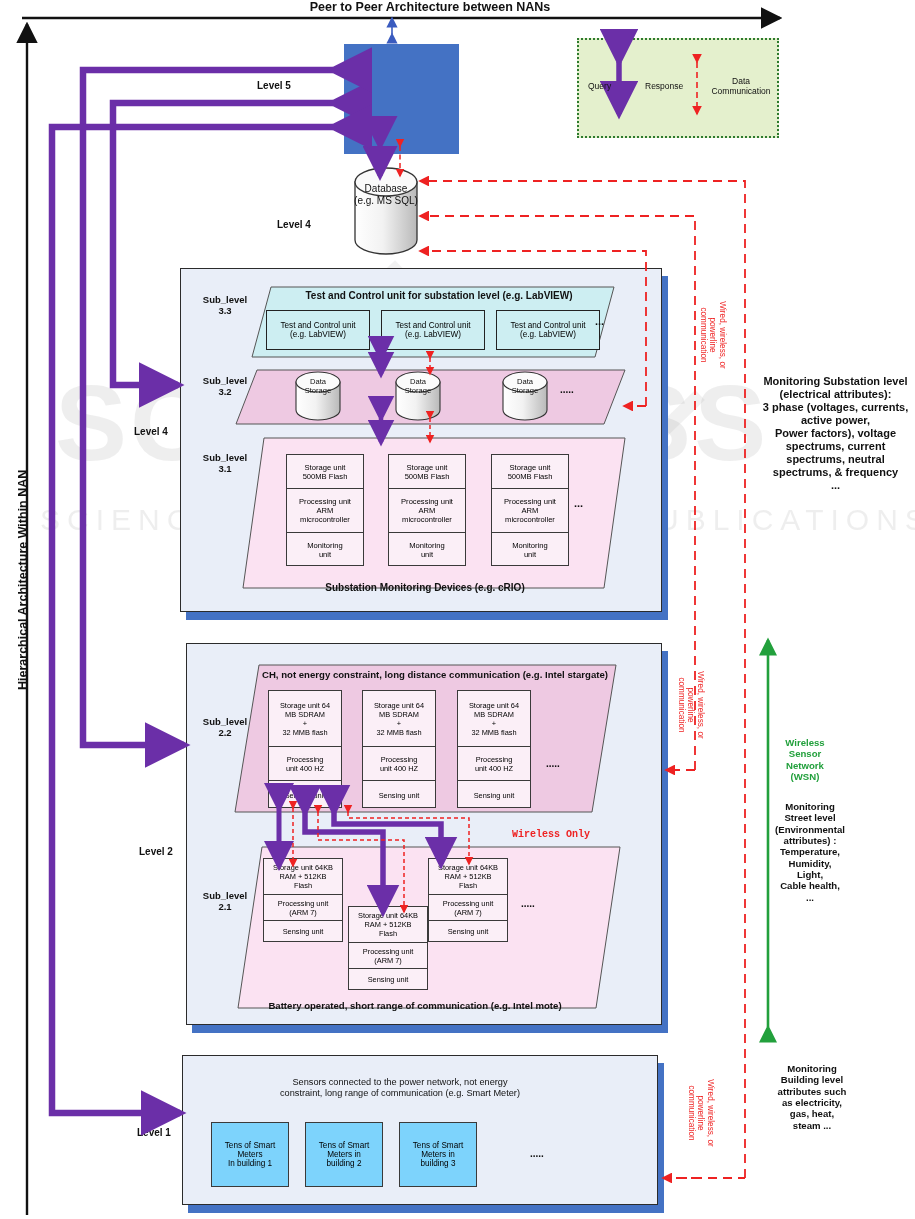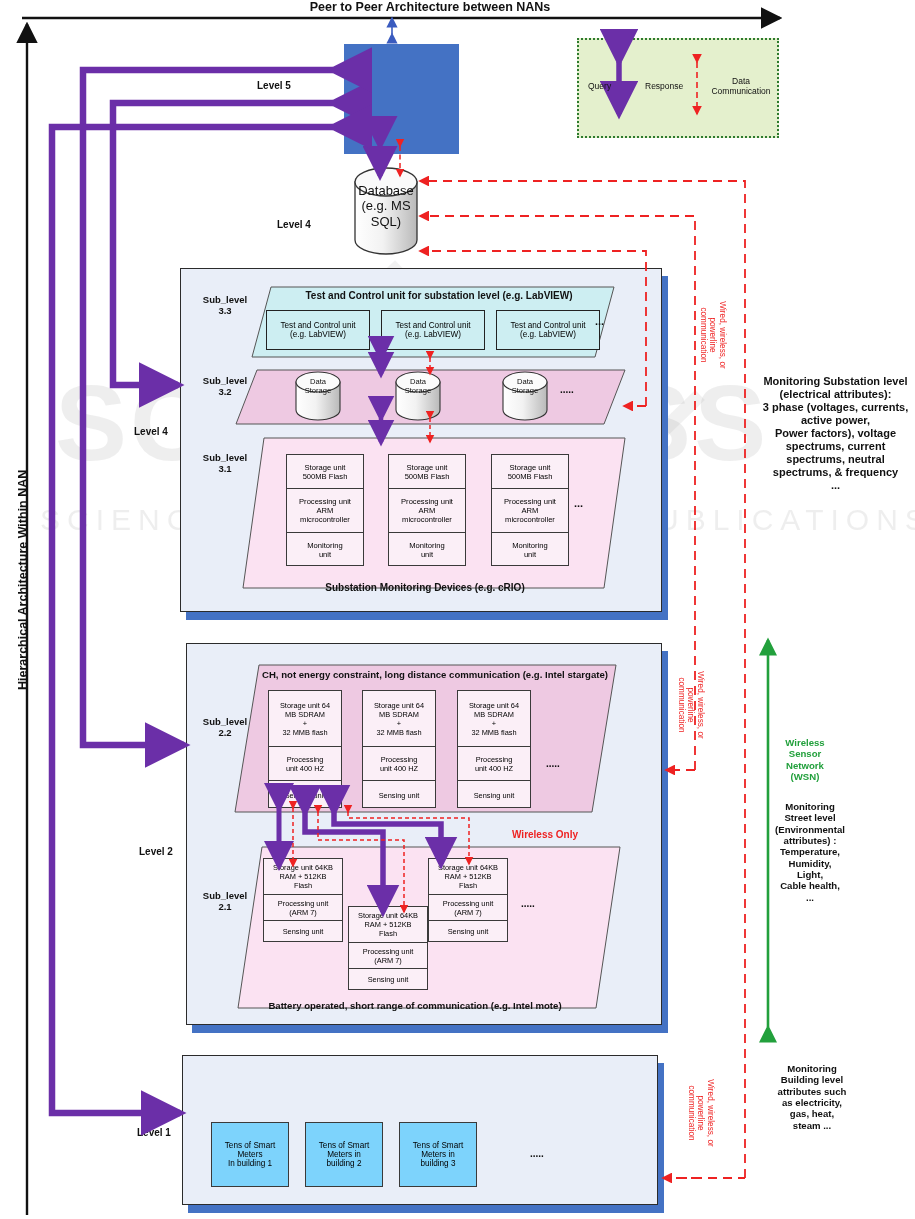--- a/index.html
+++ b/index.html
@@ -93,21 +93,21 @@
         <stop offset="45%" stop-color="#f2f2f2"></stop>
         <stop offset="100%" stop-color="#b9b9b9"></stop>
       </linearGradient>
     </defs>
     <path d="M355 182 L355 240 A31 14 0 0 0 417 240 L417 182 Z" fill="url(#cylg)" stroke="#333" stroke-width="1.3"></path>
     <ellipse cx="386" cy="182" rx="31" ry="14" fill="#fafafa" stroke="#333" stroke-width="1.3"></ellipse>
 
     <line x1="380" y1="146" x2="380" y2="176" stroke="#6b2fa8" stroke-width="5" marker-start="url(#purArrow)" marker-end="url(#purArrow)"></line>
     <line x1="400" y1="146" x2="400" y2="176" stroke="#ee2222" stroke-width="1.5" stroke-dasharray="5,3.5" marker-start="url(#redArrow)" marker-end="url(#redArrow)"></line>
   </svg>
-  <div class="txt ctr" style="left:352px;top:183px;width:68px;font-size:13px;white-space:pre-line;">Database
+  <div class="txt ctr" style="left:352px;top:183px;width:68px;font-size:10px;white-space:pre-line;">Database
 (e.g. MS SQL)</div>
   <div class="txt b" style="left:277px;top:219px;font-size:10px;">Level 4</div>
 
   <div class="shadow" style="left:186px;top:276px;width:482px;height:344px;"></div>
   <div class="panel lightbox" style="left:180px;top:268px;width:482px;height:344px;"></div>
 
   <svg width="915" height="1219">
     <polygon points="271,287 614,287 595,357 252,357" fill="#cdeef2" stroke="#555" stroke-width="1"></polygon>
     <polygon points="257,370 625,370 604,424 236,424" fill="#eec9e2" stroke="#555" stroke-width="1"></polygon>
     <polygon points="264,438 625,438 604,588 243,588" fill="#fbe2f2" stroke="#555" stroke-width="1"></polygon>
@@ -247,38 +247,40 @@
   <div class="unitbox" style="left:428px;top:858px;width:80px;height:84px;">
     <div class="cellrow" style="height:36px;font-size:7.4px;white-space:pre-line;">Storage unit 64KB
 RAM + 512KB
 Flash</div>
     <div class="cellrow" style="height:26px;font-size:7.4px;white-space:pre-line;">Processing unit
 (ARM 7)</div>
     <div class="cellrow" style="height:20px;font-size:7.4px;white-space:pre-line;">Sensing unit</div>
   </div>
   <div class="txt b" style="left:521px;top:898px;font-size:10px;">.....</div>
   <div class="txt b ctr" style="left:240px;top:1000px;width:350px;font-size:9.6px;">Battery operated, short range of communication (e.g. Intel mote)</div>
-  <div class="txt b red" style="left:512px;top:829px;font-size:10px;">Wireless Only</div>
+  <div class="txt b red" style="left:512px;top:829px;font-size:10px;font-family:Liberation Mono, monospace;">Wireless Only</div>
 
   <svg width="915" height="1219">
 
     <line x1="279" y1="808" x2="279" y2="866" stroke="#6b2fa8" stroke-width="5" marker-start="url(#purArrowS)" marker-end="url(#purArrowS)"></line>
     <line x1="293" y1="808" x2="293" y2="866" stroke="#ee2222" stroke-width="1.5" stroke-dasharray="4,3" marker-start="url(#redArrow)" marker-end="url(#redArrow)"></line>
 
     <path d="M305 812 L305 832 L383 832 L383 912" fill="none" stroke="#6b2fa8" stroke-width="5.5" marker-start="url(#purArrowS)" marker-end="url(#purArrowS)"></path>
 
     <path d="M318 812 L318 840 L404 840 L404 912" fill="none" stroke="#ee2222" stroke-width="1.5" stroke-dasharray="4,3" marker-start="url(#redArrow)" marker-end="url(#redArrow)"></path>
 
     <path d="M334 812 L334 824 L441 824 L441 864" fill="none" stroke="#6b2fa8" stroke-width="5.5" marker-start="url(#purArrowS)" marker-end="url(#purArrowS)"></path>
 
     <path d="M348 812 L348 818 L469 818 L469 864" fill="none" stroke="#ee2222" stroke-width="1.5" stroke-dasharray="4,3" marker-start="url(#redArrow)" marker-end="url(#redArrow)"></path>
   </svg>
 
   <div class="shadow" style="left:188px;top:1063px;width:476px;height:150px;"></div>
   <div class="panel lightbox" style="left:182px;top:1055px;width:476px;height:150px;"></div>
+  <div class="txt ctr" style="left:210px;top:1077px;width:380px;font-size:9.2px;white-space:pre-line;">Sensors connected to the power network, not energy
+constraint, long range of communication (e.g. Smart Meter)</div>
   <div class="smbox" style="left:211px;top:1122px;width:78px;height:65px;font-size:8.2px;white-space:pre-line;">Tens of Smart
 Meters
 In building 1</div>
   <div class="smbox" style="left:305px;top:1122px;width:78px;height:65px;font-size:8.2px;white-space:pre-line;">Tens of Smart
 Meters in
 building 2</div>
   <div class="smbox" style="left:399px;top:1122px;width:78px;height:65px;font-size:8.2px;white-space:pre-line;">Tens of Smart
 Meters in
 building 3</div>
   <div class="txt b" style="left:530px;top:1148px;font-size:10px;">.....</div>

